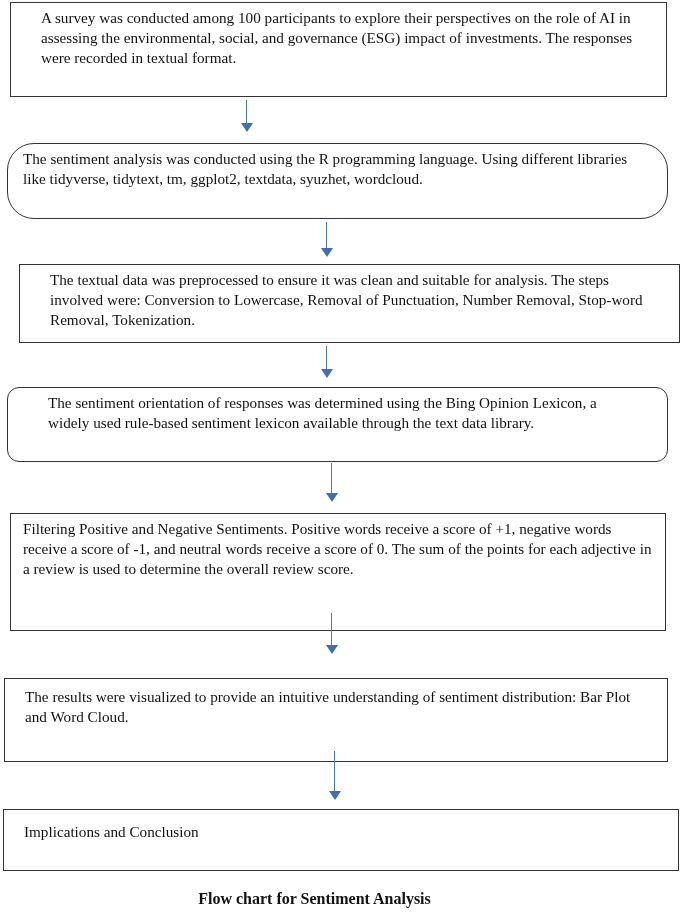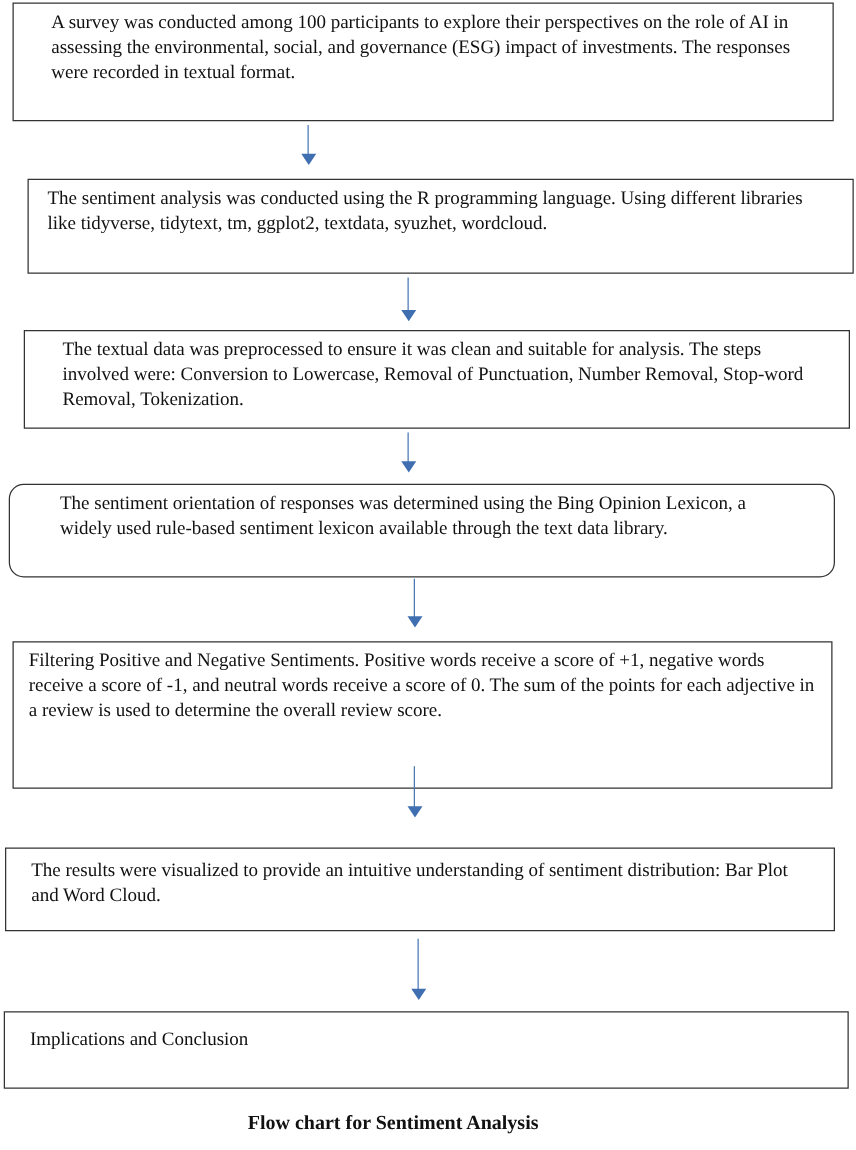--- a/index.html
+++ b/index.html
@@ -20,21 +20,21 @@
 <body>
 
 <div class="box" style="left:10px; top:2px; width:657px; height:95px; padding:5px 30px 0;">
   <span class="txt">A survey was conducted among 100 participants to explore their perspectives on the role of AI in assessing the environmental, social, and governance (ESG) impact of investments. The responses were recorded in textual format.</span>
 </div>
 <div class="arrow" style="left:241px; top:100px; height:32px;">
   <div class="line" style="height:24px;"></div>
     <div class="head" style="top:23px;"></div>
 </div>
 
-<div class="box" style="left:22px; top:143px; width:661px; height:76px; padding:5px 15px 0;">
+<div class="box" style="left:7px; top:143px; width:661px; height:76px; padding:5px 15px 0;border-radius:27px;">
   <span class="txt">The sentiment analysis was conducted using the R programming language. Using different libraries like tidyverse, tidytext, tm, ggplot2, textdata, syuzhet, wordcloud.</span>
 </div>
 <div class="arrow" style="left:321px; top:222px; height:36px;">
   <div class="line" style="height:27px;"></div>
     <div class="head" style="top:26px;"></div>
 </div>
 
 <div class="box" style="left:19px; top:264px; width:661px; height:79px; padding:5px 30px 0;">
   <span class="txt">The textual data was preprocessed to ensure it was clean and suitable for analysis. The steps involved were: Conversion to Lowercase, Removal of Punctuation, Number Removal, Stop-word Removal, Tokenization.</span>
 </div>
@@ -52,21 +52,21 @@
 </div>
 
 <div class="box" style="left:10px; top:513px; width:656px; height:118px; padding:5px 12px 0;">
   <span class="txt">Filtering Positive and Negative Sentiments. Positive words receive a score of +1, negative words receive a score of -1, and neutral words receive a score of 0. The sum of the points for each adjective in a review is used to determine the overall review score.</span>
 </div>
 <div class="arrow" style="left:326px; top:613px; height:42px;">
   <div class="line" style="height:33px;"></div>
     <div class="head" style="top:32px;"></div>
 </div>
 
-<div class="box" style="left:4px; top:678px; width:664px; height:67px; padding:8px 20px 0;">
+<div class="box" style="left:4px; top:678px; width:664px; height:84px; padding:8px 20px 0;">
   <span class="txt">The results were visualized to provide an intuitive understanding of sentiment distribution: Bar Plot and Word Cloud.</span>
 </div>
 <div class="arrow" style="left:329px; top:751px; height:50px;">
   <div class="line" style="height:41px;"></div>
     <div class="head" style="top:40px;"></div>
 </div>
 
 <div class="box" style="left:3px; top:809px; width:676px; height:62px; padding:12px 20px 0;">
   <span class="txt">Implications and Conclusion</span>
 </div>

